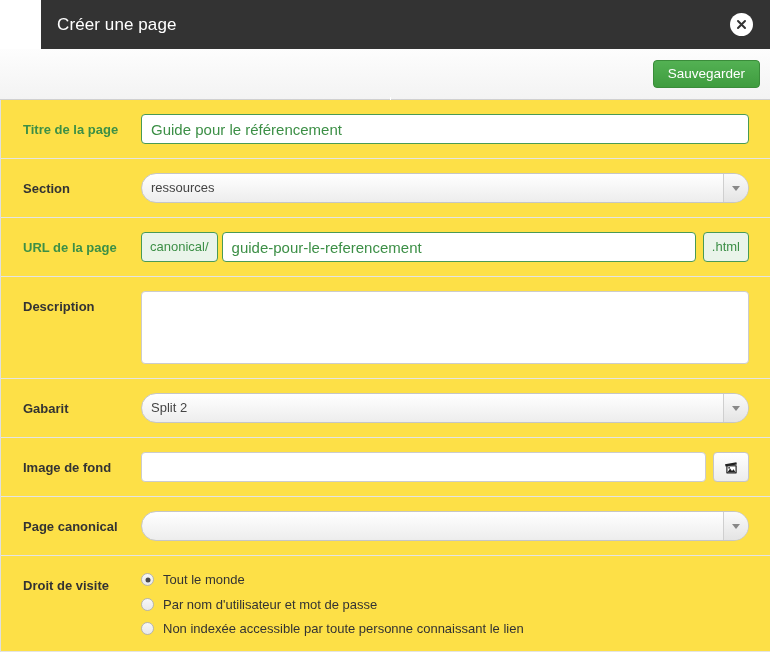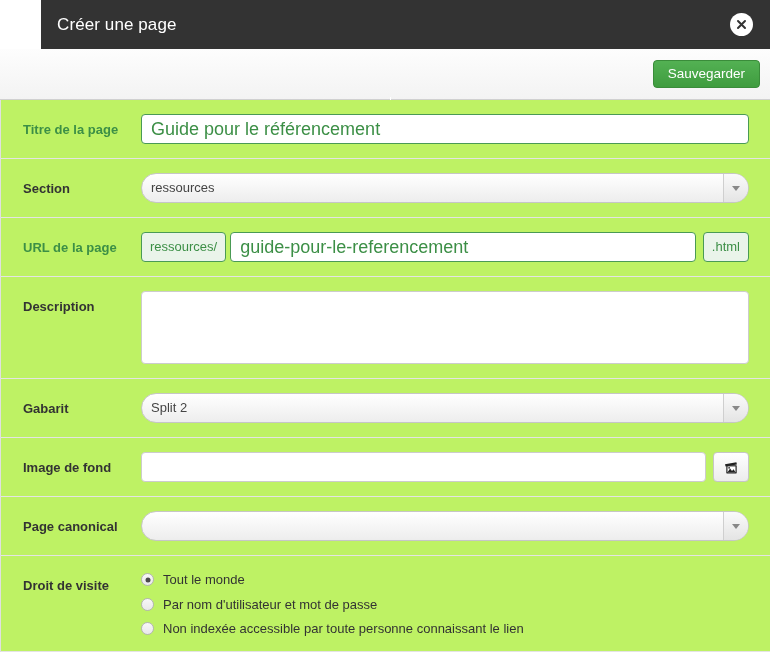--- a/index.html
+++ b/index.html
@@ -89,21 +89,21 @@
     bottom: -1px;
     width: 1px;
     height: 3px;
     background: #ffffff;
   }
 
   
   .form-body {
     border-left: 1px solid #e0e0e0;
     box-sizing: border-box;
-    background: #bef264;
+    background: #fde047;
   }
   .form-row {
     display: flex;
     align-items: flex-start;
     border-bottom: 1px solid #e4e4e4;
     padding: 14px 0 14px 0;
     min-height: 33px;
     box-sizing: border-box;
   }
   .form-row:last-child { border-bottom: 1px solid #e4e4e4; }
@@ -127,21 +127,21 @@
 
   
   .text-input {
     width: 100%;
     height: 30px;
     box-sizing: border-box;
     border: 1px solid #cccccc;
     border-radius: 4px;
     padding: 0 9px;
     font-family: "Liberation Sans", sans-serif;
-    font-size: 18px;
+    font-size: 15px;
     color: #555555;
     background: #ffffff;
     outline: none;
   }
   .text-input.valid {
     border: 1px solid #4a9a55;
     color: #3c8f46;
   }
 
   textarea.text-area {
@@ -323,21 +323,21 @@
             <span class="caret"></span>
           </div>
         </div>
       </div>
     </div>
 
     <div class="form-row">
       <div class="row-label green">URL de la page</div>
       <div class="row-field">
         <div class="input-group">
-          <span class="addon">ressources/</span>
+          <span class="addon">canonical/</span>
           <span class="url-mid">
             <input class="text-input" type="text" value="guide-pour-le-referencement" style="">
           </span>
           <span class="addon suffix">.html</span>
         </div>
       </div>
     </div>
 
     <div class="form-row">
       <div class="row-label">Description</div>

